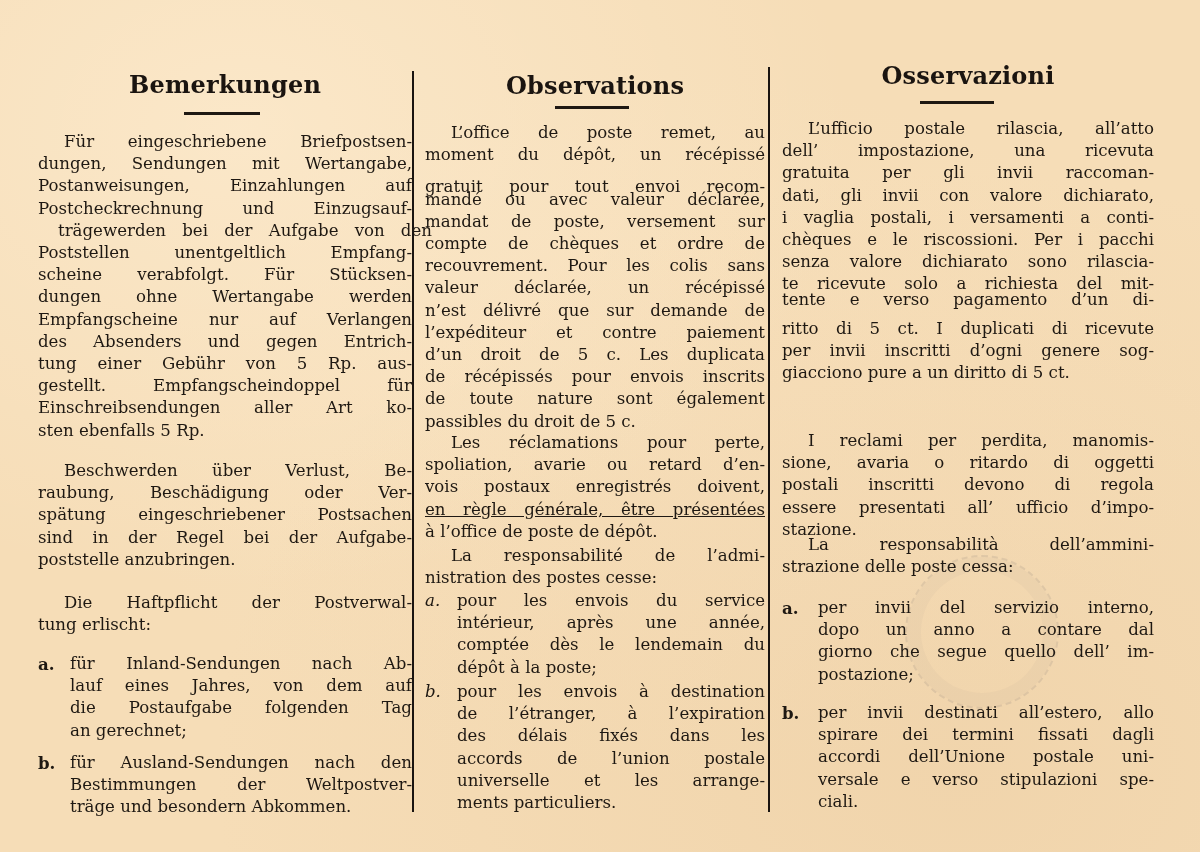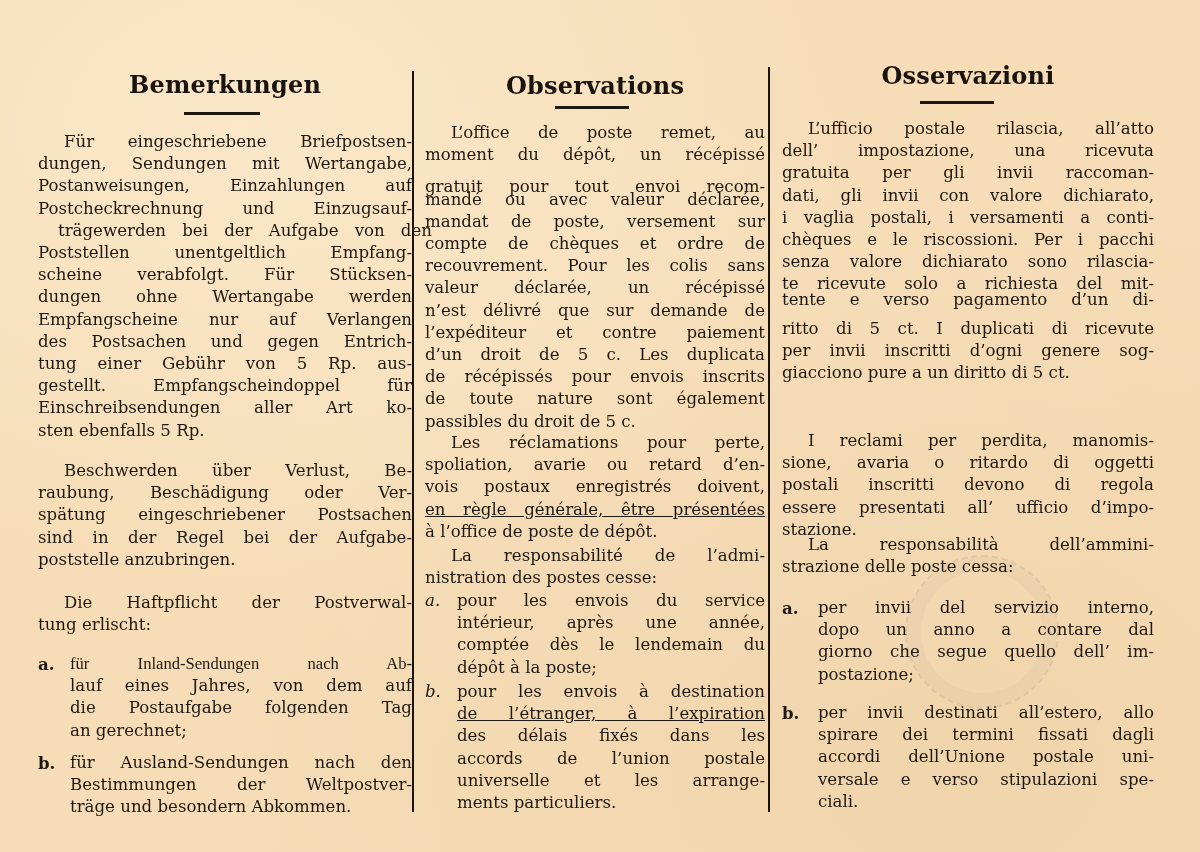--- a/index.html
+++ b/index.html
@@ -56,34 +56,34 @@
   <div>
       <div class="line ind" style="top: 131px; width: 374px; white-space: normal; overflow: visible;">Für eingeschriebene Briefpostsen-</div>
       <div class="line" style="top: 153.2px; width: 374px; white-space: normal; overflow: visible;">dungen, Sendungen mit Wertangabe,</div>
       <div class="line" style="top: 175.4px; width: 374px; white-space: normal; overflow: visible;">Postanweisungen, Einzahlungen auf</div>
       <div class="line" style="top: 197.6px; width: 374px; white-space: normal; overflow: visible;">Postcheckrechnung und Einzugsauf-</div>
       <div class="line" style="top: 219.8px; width: 374px; white-space: normal; overflow: visible; margin-left: 20px;">trägewerden bei der Aufgabe von den</div>
       <div class="line" style="top: 242px; width: 374px; white-space: normal; overflow: visible;">Poststellen unentgeltlich Empfang-</div>
       <div class="line" style="top: 264.2px; width: 374px; white-space: normal; overflow: visible;">scheine verabfolgt. Für Stücksen-</div>
       <div class="line" style="top: 286.4px; width: 374px; white-space: normal; overflow: visible;">dungen ohne Wertangabe werden</div>
       <div class="line" style="top: 308.6px; width: 374px; white-space: normal; overflow: visible;">Empfangscheine nur auf Verlangen</div>
-      <div class="line" style="top: 330.8px; width: 374px; white-space: normal; overflow: visible;">des Postsachen und gegen Entrich-</div>
+      <div class="line" style="top: 330.8px; width: 374px; white-space: normal; overflow: visible;">des Absenders und gegen Entrich-</div>
       <div class="line" style="top: 353px; width: 374px; white-space: normal; overflow: visible;">tung einer Gebühr von 5 Rp. aus-</div>
       <div class="line" style="top: 375.2px; width: 374px; white-space: normal; overflow: visible;">gestellt. Empfangscheindoppel für</div>
       <div class="line" style="top: 397.4px; width: 374px; white-space: normal; overflow: visible;">Einschreibsendungen aller Art ko-</div>
       <div class="line last" style="top: 419.6px; width: 374px; white-space: normal;">sten ebenfalls 5 Rp.</div>
       <div class="line ind" style="top: 460px; width: 374px; white-space: normal; overflow: visible;">Beschwerden über Verlust, Be-</div>
       <div class="line" style="top: 482.2px; width: 374px; white-space: normal; overflow: visible;">raubung, Beschädigung oder Ver-</div>
       <div class="line" style="top: 504.4px; width: 374px; white-space: normal; overflow: visible;">spätung eingeschriebener Postsachen</div>
       <div class="line" style="top: 526.6px; width: 374px; white-space: normal; overflow: visible;">sind in der Regel bei der Aufgabe-</div>
       <div class="line last" style="top: 548.8px; width: 374px; white-space: normal;">poststelle anzubringen.</div>
       <div class="line ind" style="top: 592px; width: 374px; white-space: normal; overflow: visible;">Die Haftpflicht der Postverwal-</div>
       <div class="line last" style="top: 614.2px; width: 374px; white-space: normal;">tung erlischt:</div>
       <span class="item-label" style="top: 653px;">a.</span>
-      <div class="line" style="top: 653px; left: 32px; width: 342px; white-space: normal; overflow: visible; font-family: Liberation Serif, serif;">für Inland-Sendungen nach Ab-</div>
+      <div class="line" style="top: 653px; left: 32px; width: 342px; white-space: normal; overflow: visible;">für Inland-Sendungen nach Ab-</div>
       <div class="line" style="top: 675.2px; left: 32px; width: 342px; white-space: normal; overflow: visible;">lauf eines Jahres, von dem auf</div>
       <div class="line" style="top: 697.4px; left: 32px; width: 342px; white-space: normal; overflow: visible;">die Postaufgabe folgenden Tag</div>
       <div class="line last" style="top: 719.6px; left: 32px; width: 342px; white-space: normal;">an gerechnet;</div>
       <span class="item-label" style="top: 752px;">b.</span>
       <div class="line" style="top: 752px; left: 32px; width: 342px; white-space: normal; overflow: visible;">für Ausland-Sendungen nach den</div>
       <div class="line" style="top: 774.2px; left: 32px; width: 342px; white-space: normal; overflow: visible;">Bestimmungen der Weltpostver-</div>
       <div class="line last" style="top: 796.4px; left: 32px; width: 342px; white-space: normal;">träge und besondern Abkommen.</div>
     </div>
 </section>
 
@@ -112,21 +112,21 @@
       <div class="line last" style="top: 520.8px; width: 340px; white-space: normal;">à l’office de poste de dépôt.</div>
       <div class="line ind" style="top: 545px; width: 340px; white-space: normal; overflow: visible;">La responsabilité de l’admi-</div>
       <div class="line last" style="top: 567.2px; width: 340px; white-space: normal;">nistration des postes cesse:</div>
       <span class="item-label" style="top: 590px;">a.</span>
       <div class="line" style="top: 590px; left: 32px; width: 308px; white-space: normal; overflow: visible;">pour les envois du service</div>
       <div class="line" style="top: 612.2px; left: 32px; width: 308px; white-space: normal; overflow: visible;">intérieur, après une année,</div>
       <div class="line" style="top: 634.4px; left: 32px; width: 308px; white-space: normal; overflow: visible;">comptée dès le lendemain du</div>
       <div class="line last" style="top: 656.6px; left: 32px; width: 308px; white-space: normal;">dépôt à la poste;</div>
       <span class="item-label" style="top: 681px;">b.</span>
       <div class="line" style="top: 681px; left: 32px; width: 308px; white-space: normal; overflow: visible;">pour les envois à destination</div>
-      <div class="line" style="top: 703.2px; left: 32px; width: 308px; white-space: normal; overflow: visible; text-decoration: underline;">de l’étranger, à l’expiration</div>
+      <div class="line" style="top: 703.2px; left: 32px; width: 308px; white-space: normal; overflow: visible;">de l’étranger, à l’expiration</div>
       <div class="line" style="top: 725.4px; left: 32px; width: 308px; white-space: normal; overflow: visible;">des délais fixés dans les</div>
       <div class="line" style="top: 747.6px; left: 32px; width: 308px; white-space: normal; overflow: visible;">accords de l’union postale</div>
       <div class="line" style="top: 769.8px; left: 32px; width: 308px; white-space: normal; overflow: visible;">universelle et les arrange-</div>
       <div class="line last" style="top: 792px; left: 32px; width: 308px; white-space: normal;">ments particuliers.</div>
     </div>
 </section>
 
 <section class="col col-it">
   <h2 class="heading" style="top:61px; margin:0;">Osservazioni</h2>
   <div class="rule" style="left:138px; width:74px; top:101px;"></div>

